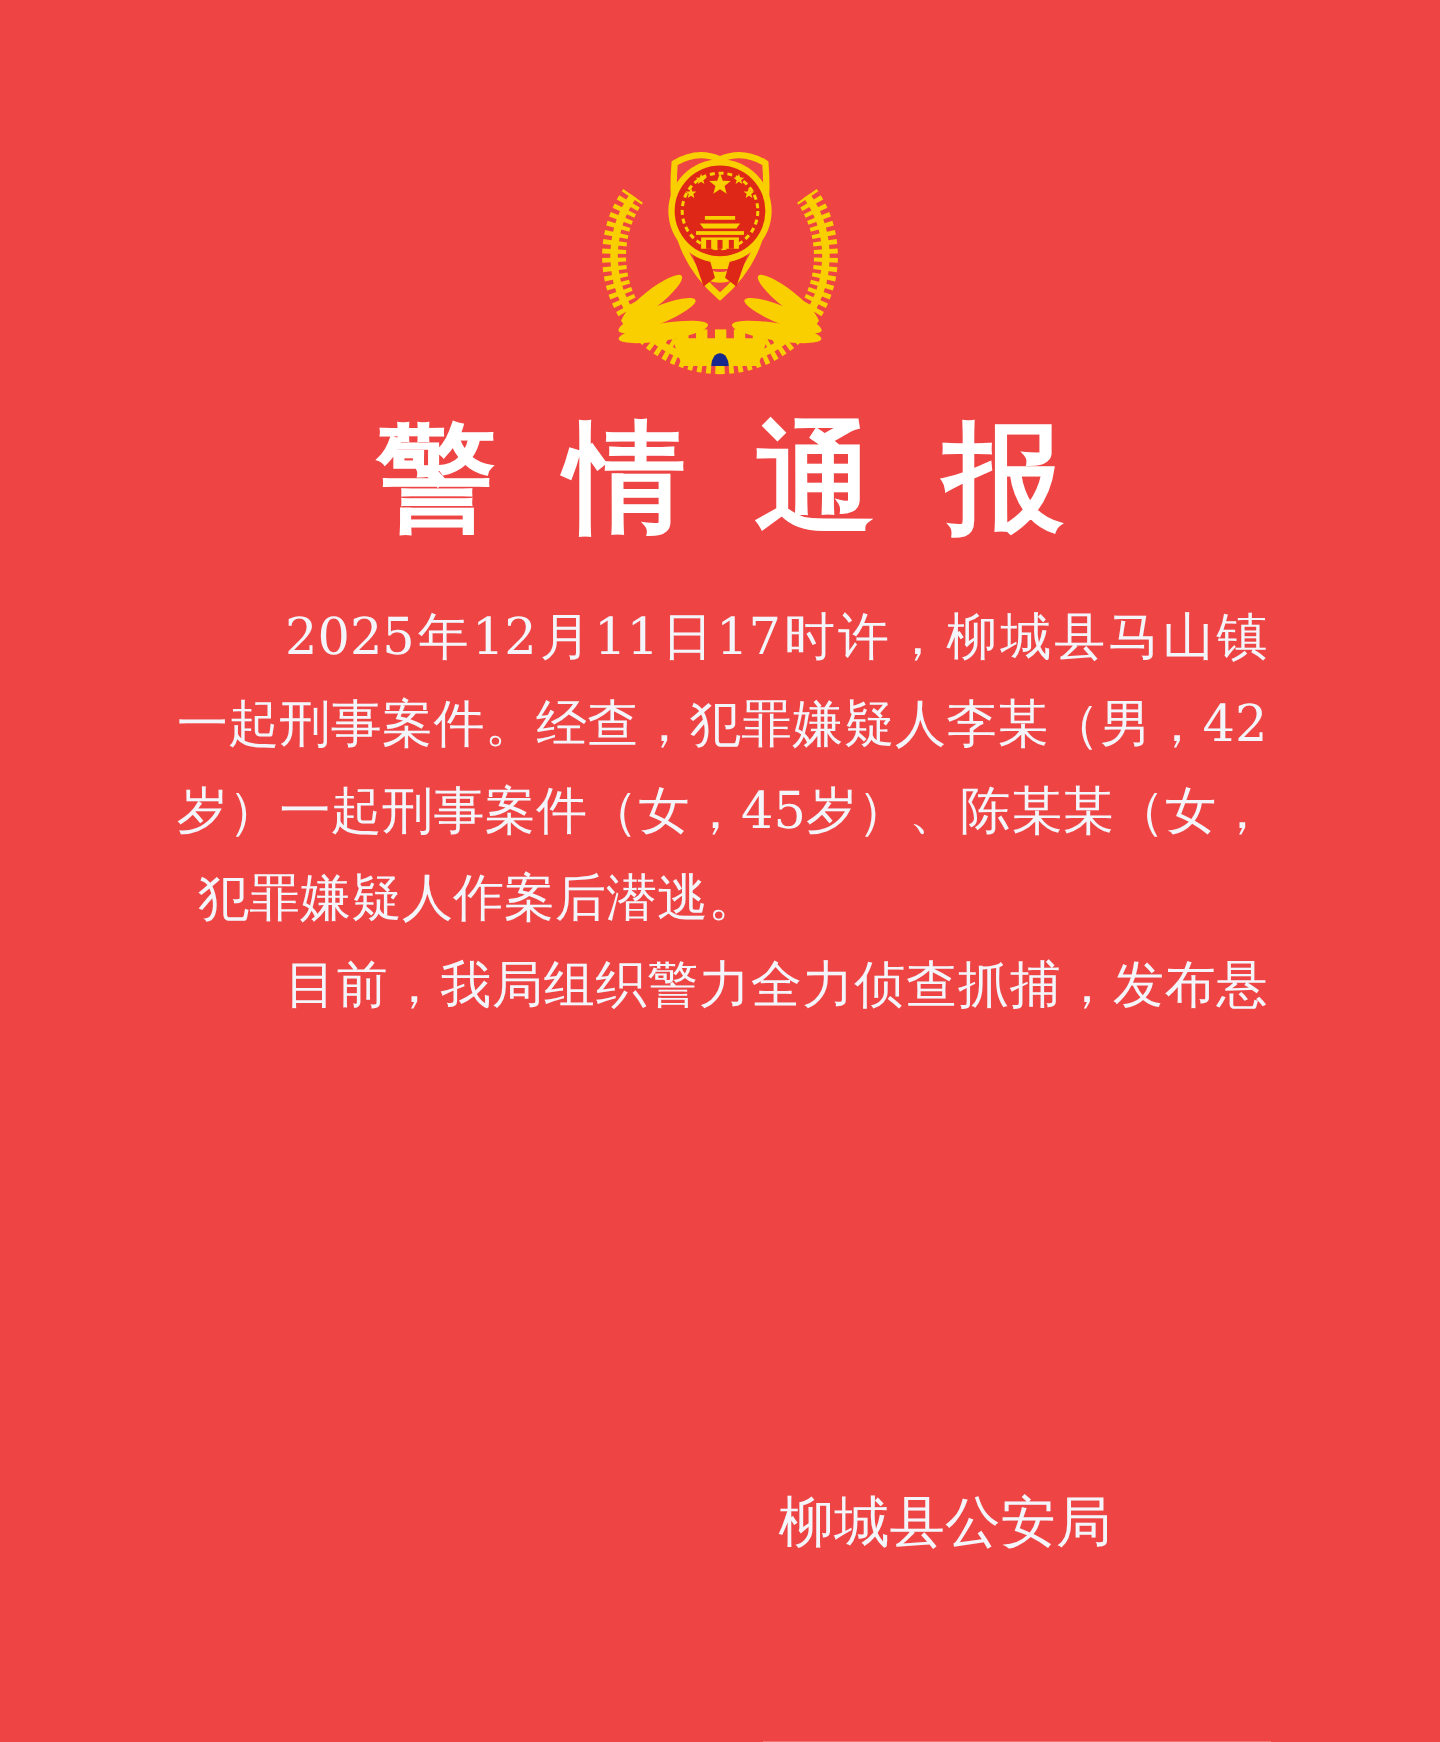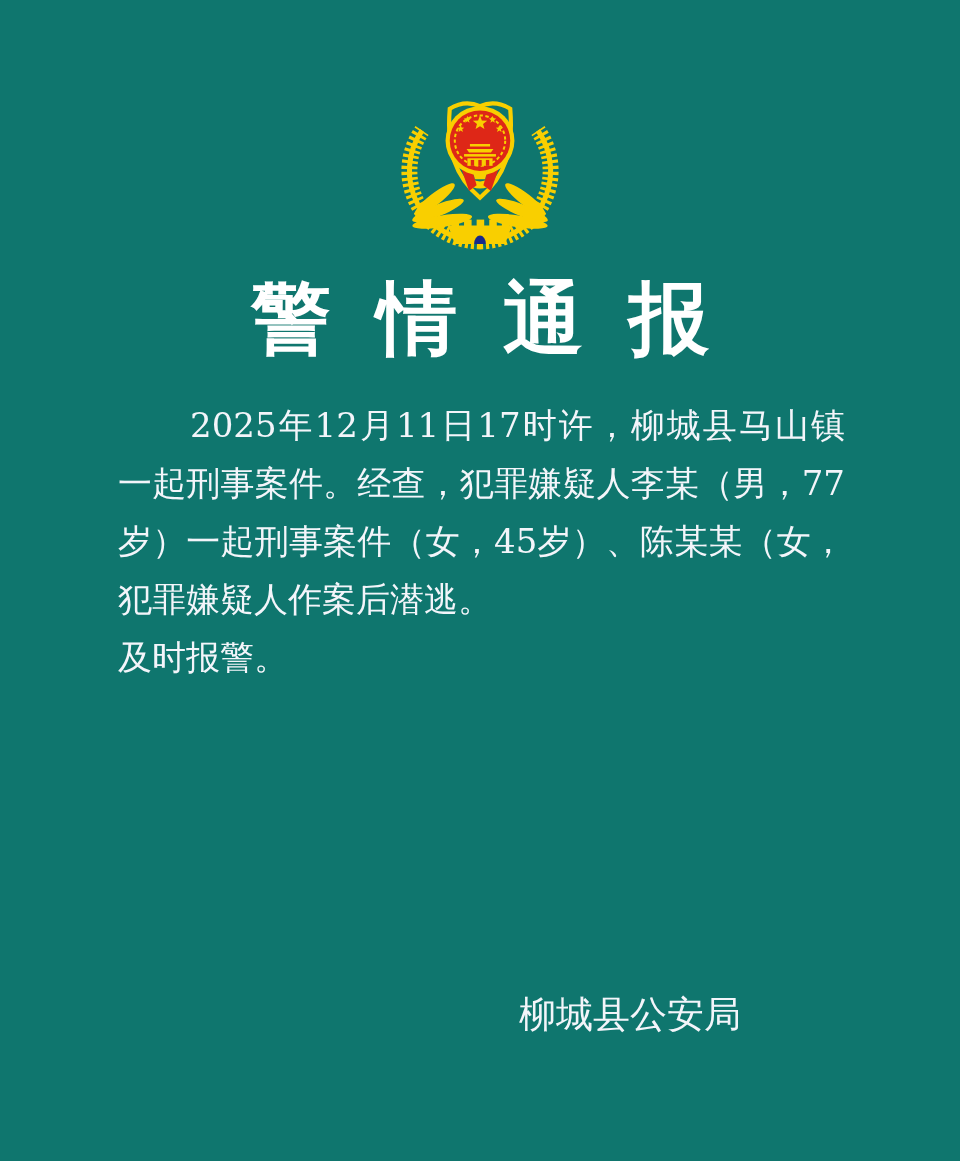--- a/index.html
+++ b/index.html
@@ -5,21 +5,21 @@
   * { margin: 0; padding: 0; box-sizing: border-box; }
   html, body { width: 960px; height: 1161px; }
   body {
     font-family: "DejaVu Serif", serif;
     overflow: hidden;
   }
   .page {
     position: relative;
     width: 960px;
     height: 1161px;
-    background: #0f766e;
+    background: #ef4444;
   }
   
   .emblem-wrap {
     position: absolute;
     top: 76px;
     left: 50%;
     transform: translateX(-50%);
     width: 168px;
     height: 178px;
   }
@@ -48,21 +48,21 @@
     color: #f3f5fa;
     font-size: 34px;
     line-height: 58px;
   }
   .notice-line {
     height: 58px;
     text-align: justify;
     text-align-last: justify;
     overflow: hidden;
   }
-  .notice-line.short { text-align-last: left; }
+  .notice-line.short { text-align-last: left; margin-left: 14px; }
   .notice-line.indent { text-indent: 72px; }
   
   .signature {
     position: absolute;
     top: 984px;
     left: 630px;
     transform: translateX(-50%);
     text-align: right;
     color: #f3f5fa;
     font-size: 37px;
@@ -136,23 +136,23 @@
         <rect x="98" y="99" width="4" height="7"></rect>
         <rect x="107" y="99" width="4" height="7"></rect>
       </g>
     </svg>
   </div>
 
   <div class="title">警情通报</div>
 
   <div class="body-text">
     <div class="notice-line indent">2025年12月11日17时许，柳城县马山镇发生</div>
-    <div class="notice-line">一起刑事案件。经查，犯罪嫌疑人李某（男，77</div>
+    <div class="notice-line">一起刑事案件。经查，犯罪嫌疑人李某（男，42</div>
     <div class="notice-line">岁）一起刑事案件（女，45岁）、陈某某（女，</div>
     <div class="notice-line short">犯罪嫌疑人作案后潜逃。</div>
-    <div class="notice-line short">及时报警。</div>
+    <div class="notice-line indent">目前，我局组织警力全力侦查抓捕，发布悬</div>
   </div>
 
   <div class="signature">
     <div>柳城县公安局</div>
   </div>
 
 </div>
 
 </body></html>

